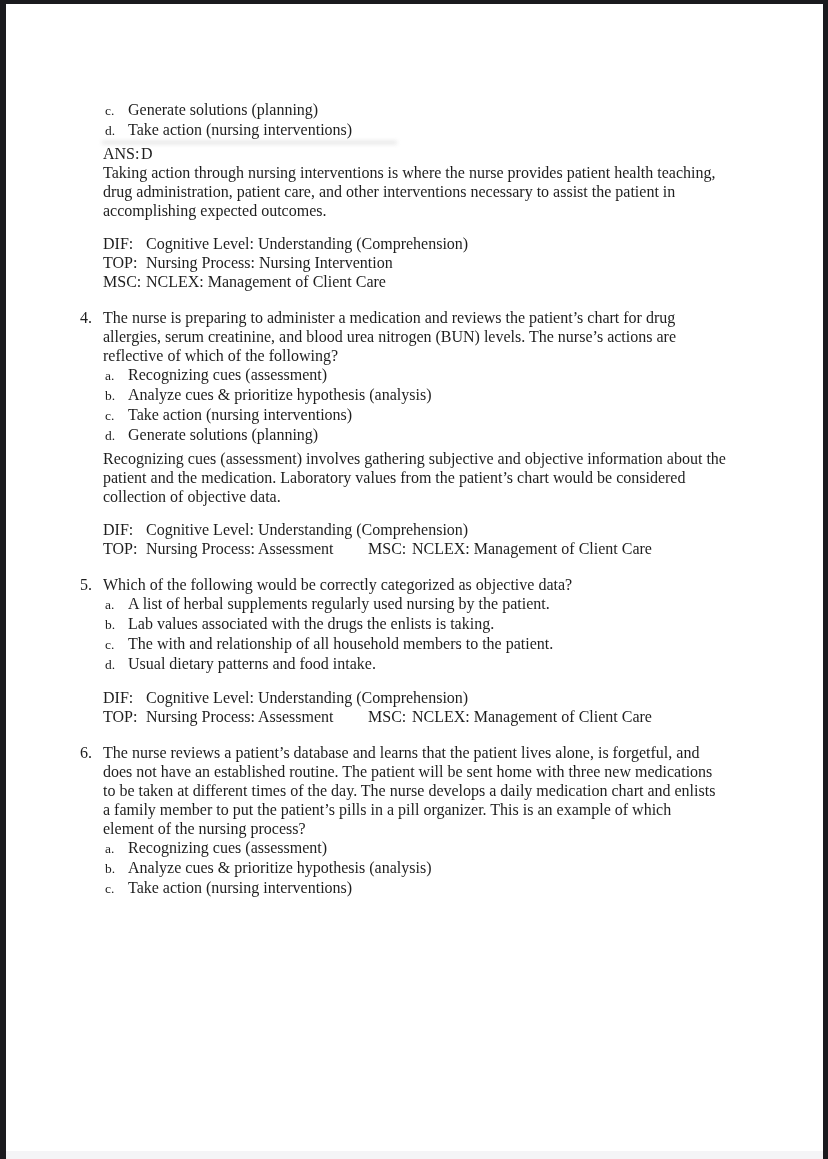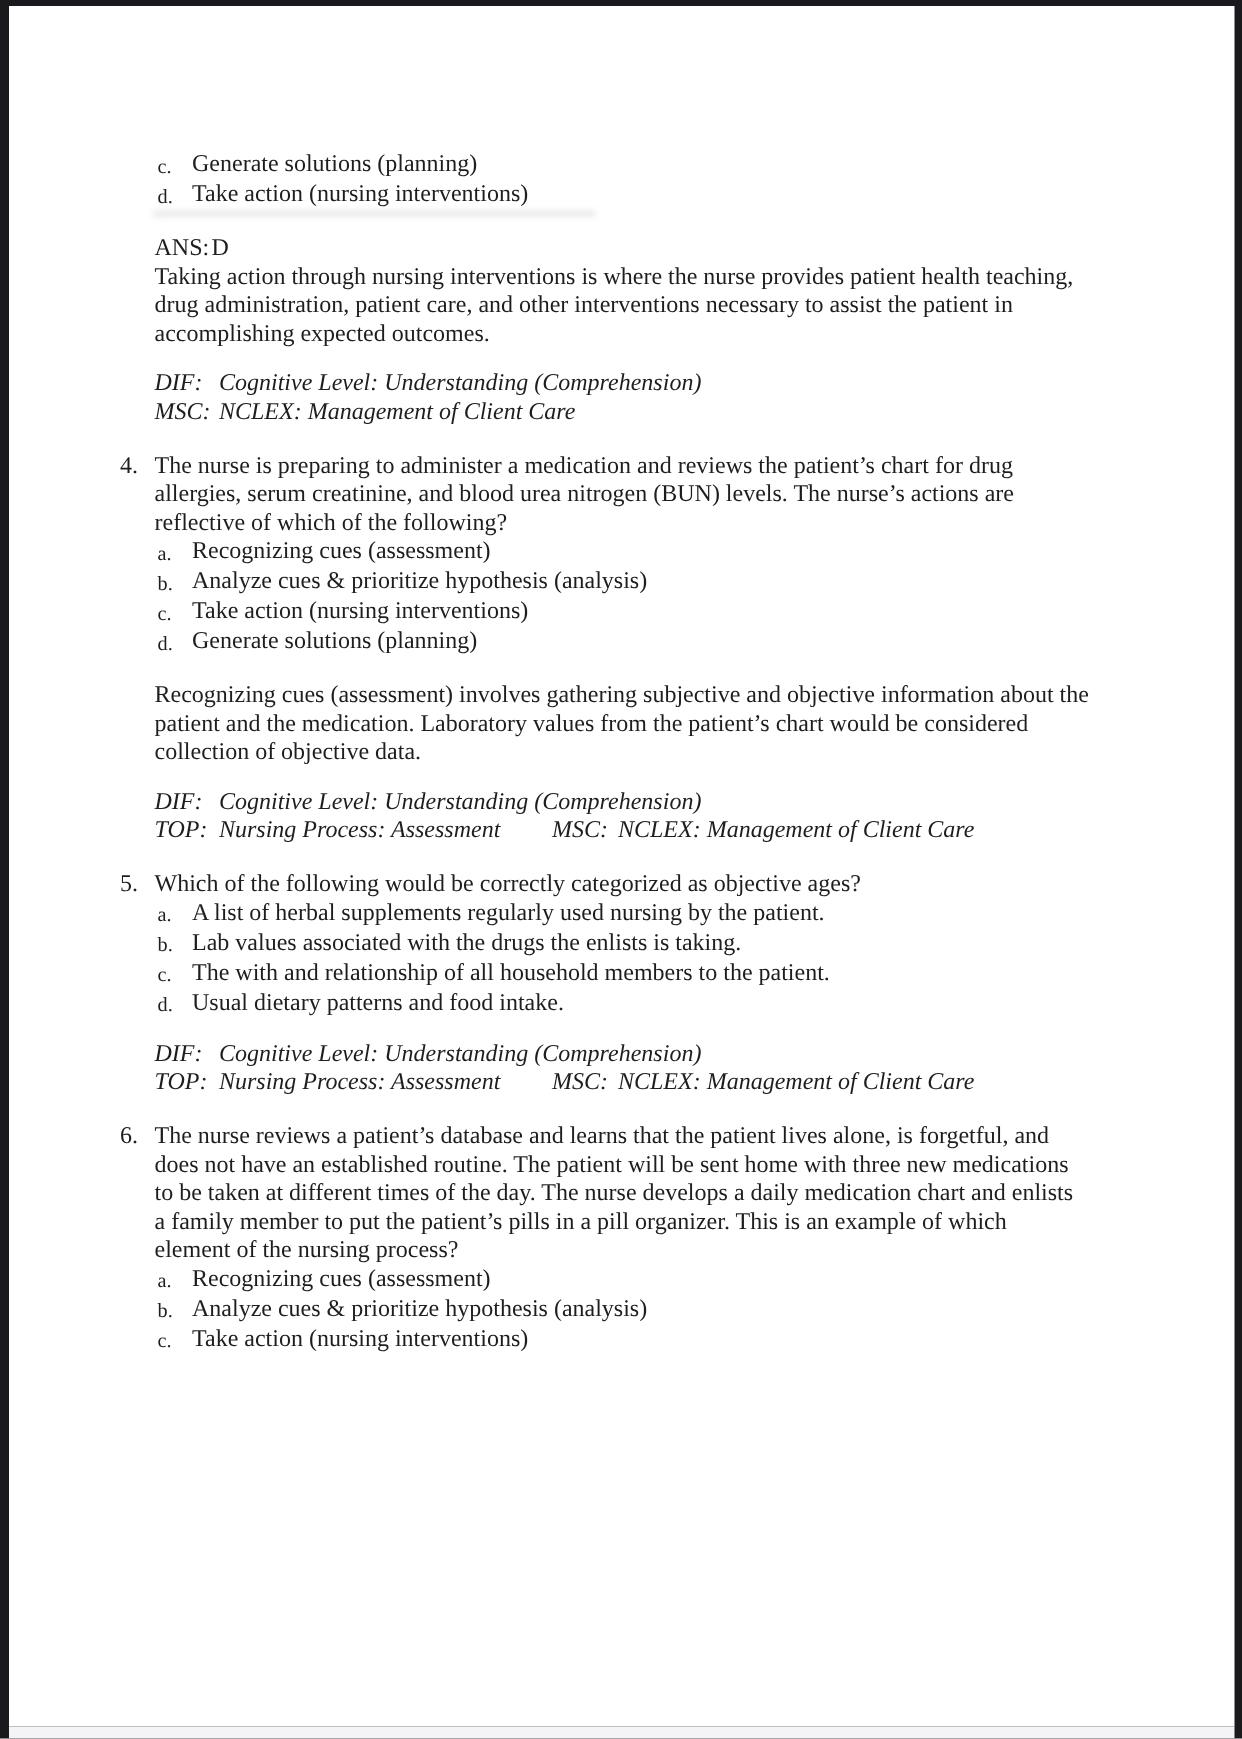--- a/index.html
+++ b/index.html
@@ -30,25 +30,25 @@
     line-height: 19px;
     color: #1e1e1e;
   }
   .q-row { display: flex; }
   .q-num { width: 23px; flex: none; }
   .q-text { white-space: pre-line; flex: 1; }
   .options { margin-left: 25px; }
   .option { display: flex; }
   .opt-letter { width: 23px; flex: none; font-size: 13.5px; line-height: 19px; padding-top: 1px; }
   .opt-text { flex: 1; }
-  .ans-block { margin-left: 23px; margin-top: 16px; }
+  .ans-block { margin-left: 23px; margin-top: 4px; }
   .ans-label { display: inline-block; width: 38px; }
   .rationale { white-space: pre-line; }
   .meta-block { margin-left: 23px; margin-top: 14px; position: relative; }
-  .meta-row { position: relative; font-style: italic; }
+  .meta-row { position: relative; }
   .meta-label { display: inline-block; width: 43px; }
   .msc-inline { position: absolute; left: 265px; top: 0; white-space: nowrap; }
   .msc-inline .meta-label { width: 44px; }
   .question { margin-top: 17px; }
   .smear {
     position: absolute;
     top: 137px; left: 96px;
     width: 295px; height: 3px;
     background: #9a9a9a;
     opacity: 0.30;
@@ -78,20 +78,23 @@
         <div>
           <span class="ans-label">ANS:</span><span>D</span>
         </div>
         <div class="rationale">Taking action through nursing interventions is where the nurse provides patient health teaching,
 drug administration, patient care, and other interventions necessary to assist the patient in
 accomplishing expected outcomes.</div>
       </div>
       <div class="meta-block">
         <div class="meta-row">
           <span class="meta-label">DIF:</span><span>Cognitive Level: Understanding (Comprehension)</span>
+        </div>
+        <div class="meta-row">
+          <span class="meta-label">TOP:</span><span>Nursing Process: Nursing Intervention</span>
         </div>
         <div class="meta-row">
           <span class="meta-label">MSC:</span><span>NCLEX: Management of Client Care</span>
         </div>
       </div>
     </div>
 
     <div class="question">
       <div class="q-row">
         <div class="q-num">4.</div>
@@ -131,21 +134,21 @@
           <span class="msc-inline">
             <span class="meta-label">MSC:</span><span>NCLEX: Management of Client Care</span>
           </span>
         </div>
       </div>
     </div>
 
     <div class="question">
       <div class="q-row">
         <div class="q-num">5.</div>
-        <div class="q-text">Which of the following would be correctly categorized as objective ages?</div>
+        <div class="q-text">Which of the following would be correctly categorized as objective data?</div>
       </div>
       <div class="options">
         <div class="option">
           <span class="opt-letter">a.</span>
           <span class="opt-text">A list of herbal supplements regularly used nursing by the patient.</span>
         </div>
         <div class="option">
           <span class="opt-letter">b.</span>
           <span class="opt-text">Lab values associated with the drugs the enlists is taking.</span>
         </div>

